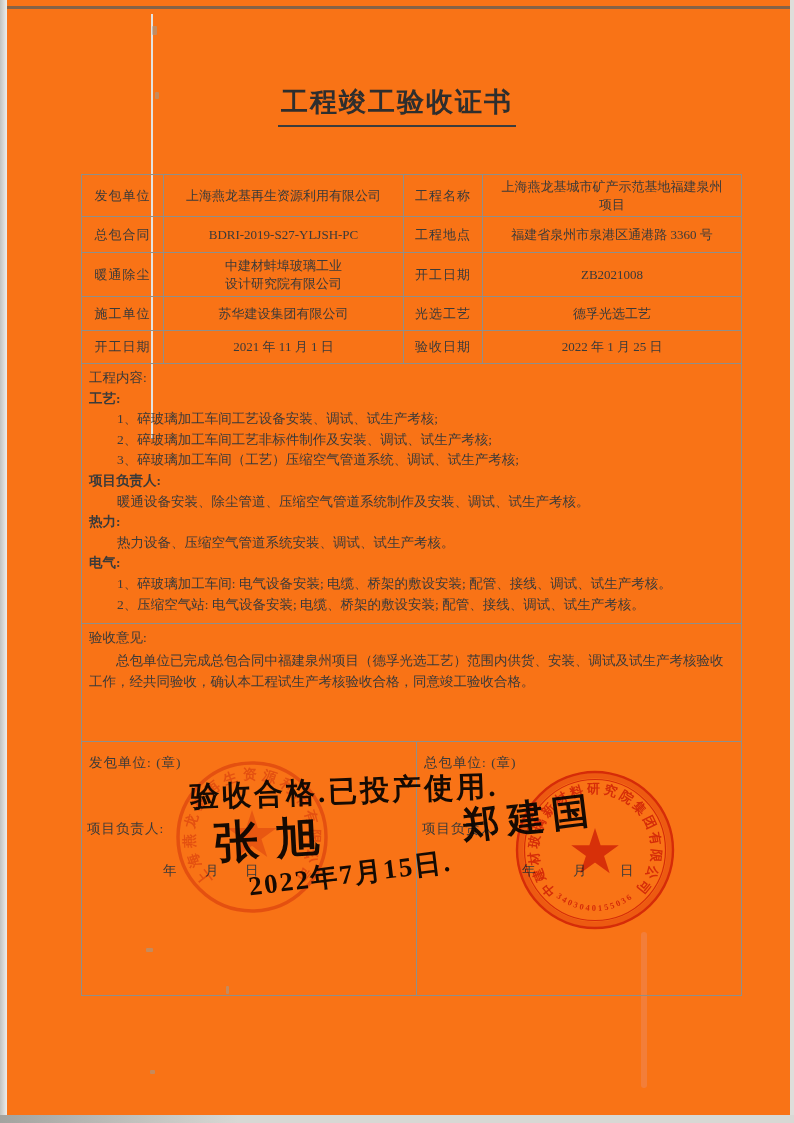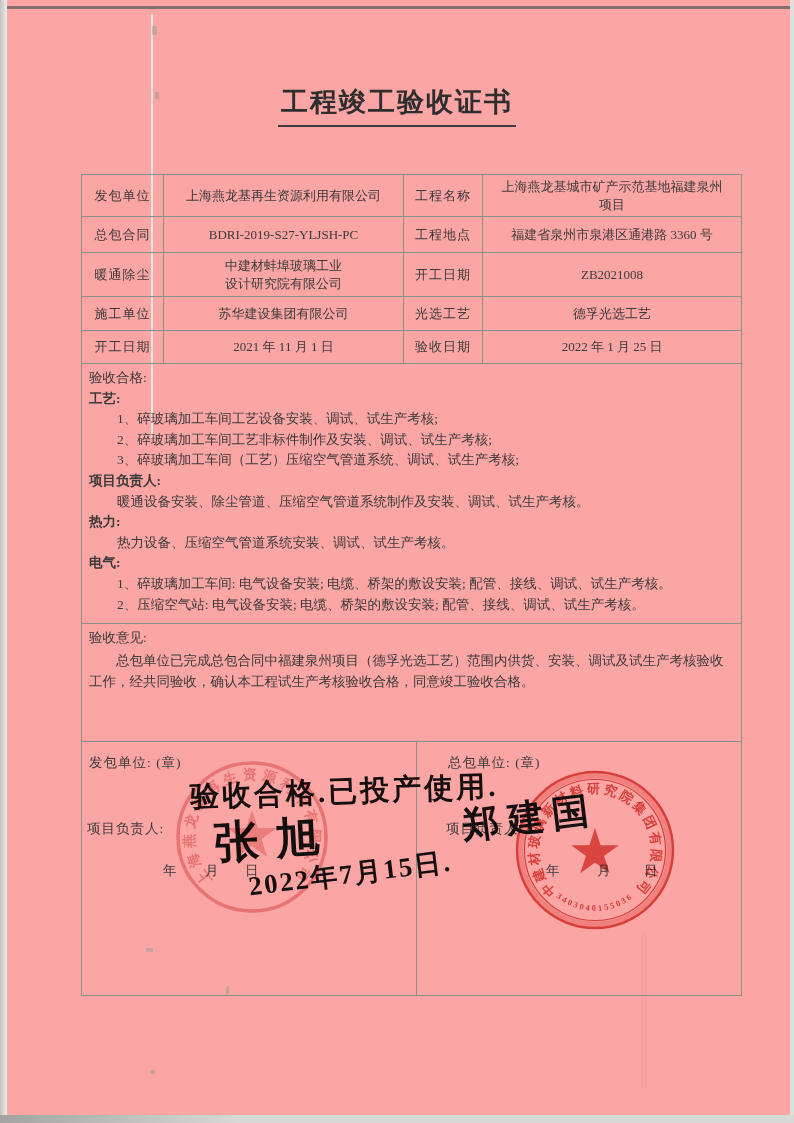--- a/index.html
+++ b/index.html
@@ -1,17 +1,17 @@
 <!DOCTYPE html>
 <html><head>
 <meta charset="utf-8">
 <style>
   html,body{margin:0;padding:0;background:#ffffff;}
   body{font-family:"Liberation Serif","DejaVu Serif",serif;color:#3a3a3a;}
-  .page{position:relative;width:794px;height:1123px;background:#fca5a5;overflow:hidden;}
+  .page{position:relative;width:794px;height:1123px;background:#f97316;overflow:hidden;}
 
   
   .edge-top{position:absolute;left:6px;top:6px;width:784px;height:3px;background:#5d5d59;opacity:.75;}
   .edge-left{position:absolute;left:0;top:0;width:7px;height:1123px;background:linear-gradient(to right,#c2c2be,#ededea);}
   .edge-right{position:absolute;right:0;top:0;width:4px;height:1123px;background:#dededa;}
   .edge-bottom{position:absolute;left:0;bottom:0;width:794px;height:8px;background:linear-gradient(to right,#a3a39f,#d8d8d4 30%,#d8d8d4);}
   .scanline-v{position:absolute;left:151px;top:14px;width:2px;height:425px;background:#e3e3df;}
   .pink-streak{position:absolute;left:641px;top:932px;width:6px;height:156px;background:rgba(231,156,152,.28);border-radius:3px;}
   .pencil{position:absolute;background:#9c9c98;opacity:.55;border-radius:1px;}
 
@@ -32,21 +32,21 @@
   .content-section{box-sizing:border-box;height:260px;border-bottom:1px solid #8f8f8a;
                    padding:4px 8px 0 7px;font-size:13.5px;}
   .content-line{line-height:20.6px;white-space:pre-wrap;}
   .content-line.hd{font-weight:700;}
   .content-line.ind{padding-left:28px;}
 
   .opinion-section{box-sizing:border-box;height:118px;border-bottom:1px solid #8f8f8a;
                    padding:4px 8px 0 7px;font-size:13.5px;}
   .opinion-body{text-indent:2em;line-height:21px;margin-top:1px;}
 
-  .sig-row{display:flex;height:253px;gap:24px;}
+  .sig-row{display:flex;height:253px;}
   .sig-cell{position:relative;box-sizing:border-box;height:100%;font-size:13.5px;}
   .sig-cell.left{width:335px;border-right:1px solid #8f8f8a;}
   .sig-cell.right{flex:1;}
   .sig-unit{position:absolute;left:7px;top:12px;letter-spacing:1px;}
   .sig-manager{position:absolute;left:5px;top:78px;letter-spacing:1px;}
   .ymd{position:absolute;top:120px;}
 
   
   .stamp{position:absolute;mix-blend-mode:multiply;pointer-events:none;}
   .stamp-left{left:174px;top:759px;width:156px;height:156px;}
@@ -103,21 +103,21 @@
       <div class="ig-cell lbl b-r">光选工艺</div>
       <div class="ig-cell">德孚光选工艺</div>
 
       <div class="ig-cell lbl b-r">开工日期</div>
       <div class="ig-cell b-r">2021 年 11 月 1 日</div>
       <div class="ig-cell lbl b-r">验收日期</div>
       <div class="ig-cell">2022 年   1   月   25   日</div>
     </div>
 
     <div class="content-section">
-      <div class="content-line">验收合格:</div>
+      <div class="content-line">工程内容:</div>
       <div class="content-line hd">工艺:</div>
       <div class="content-line ind">1、碎玻璃加工车间工艺设备安装、调试、试生产考核;</div>
       <div class="content-line ind">2、碎玻璃加工车间工艺非标件制作及安装、调试、试生产考核;</div>
       <div class="content-line ind">3、碎玻璃加工车间（工艺）压缩空气管道系统、调试、试生产考核;</div>
       <div class="content-line hd">项目负责人:</div>
       <div class="content-line ind">暖通设备安装、除尘管道、压缩空气管道系统制作及安装、调试、试生产考核。</div>
       <div class="content-line hd">热力:</div>
       <div class="content-line ind">热力设备、压缩空气管道系统安装、调试、试生产考核。</div>
       <div class="content-line hd">电气:</div>
       <div class="content-line ind">1、碎玻璃加工车间: 电气设备安装; 电缆、桥架的敷设安装; 配管、接线、调试、试生产考核。</div>

